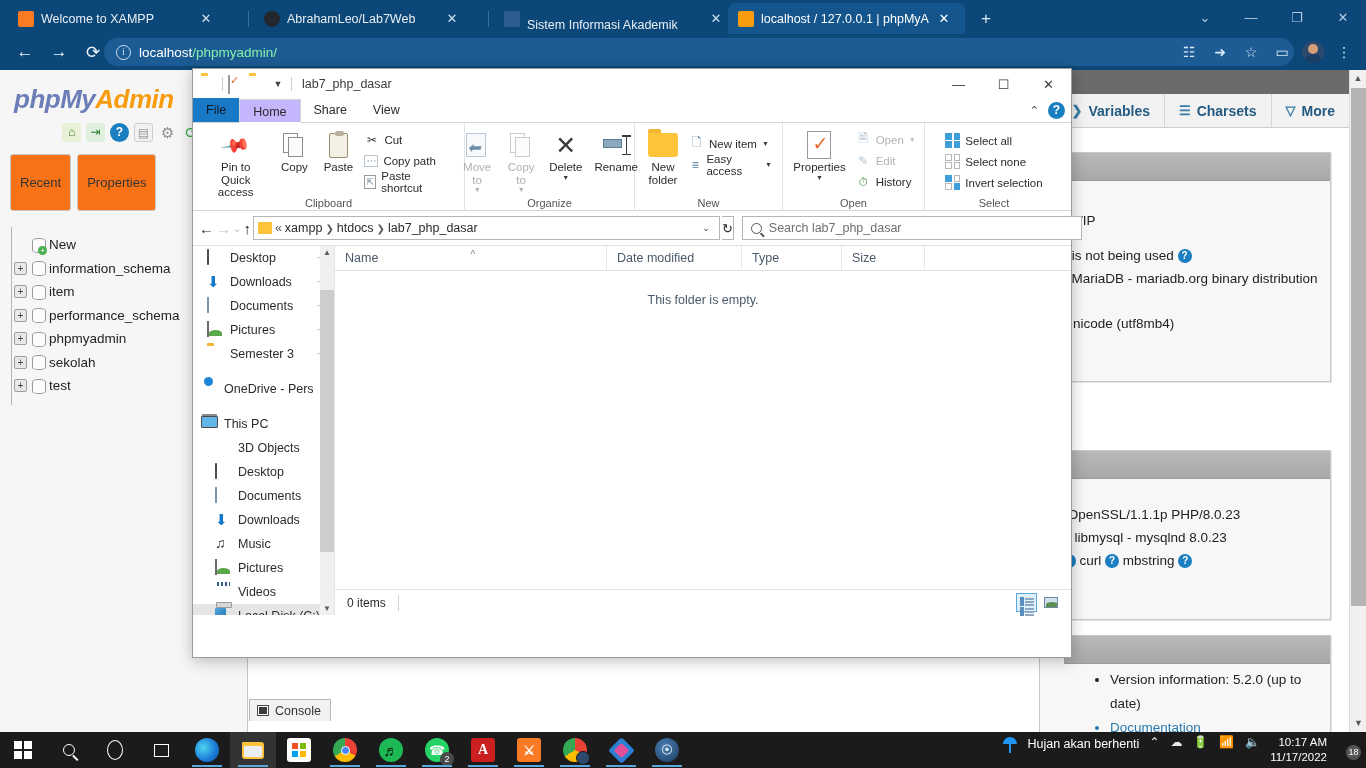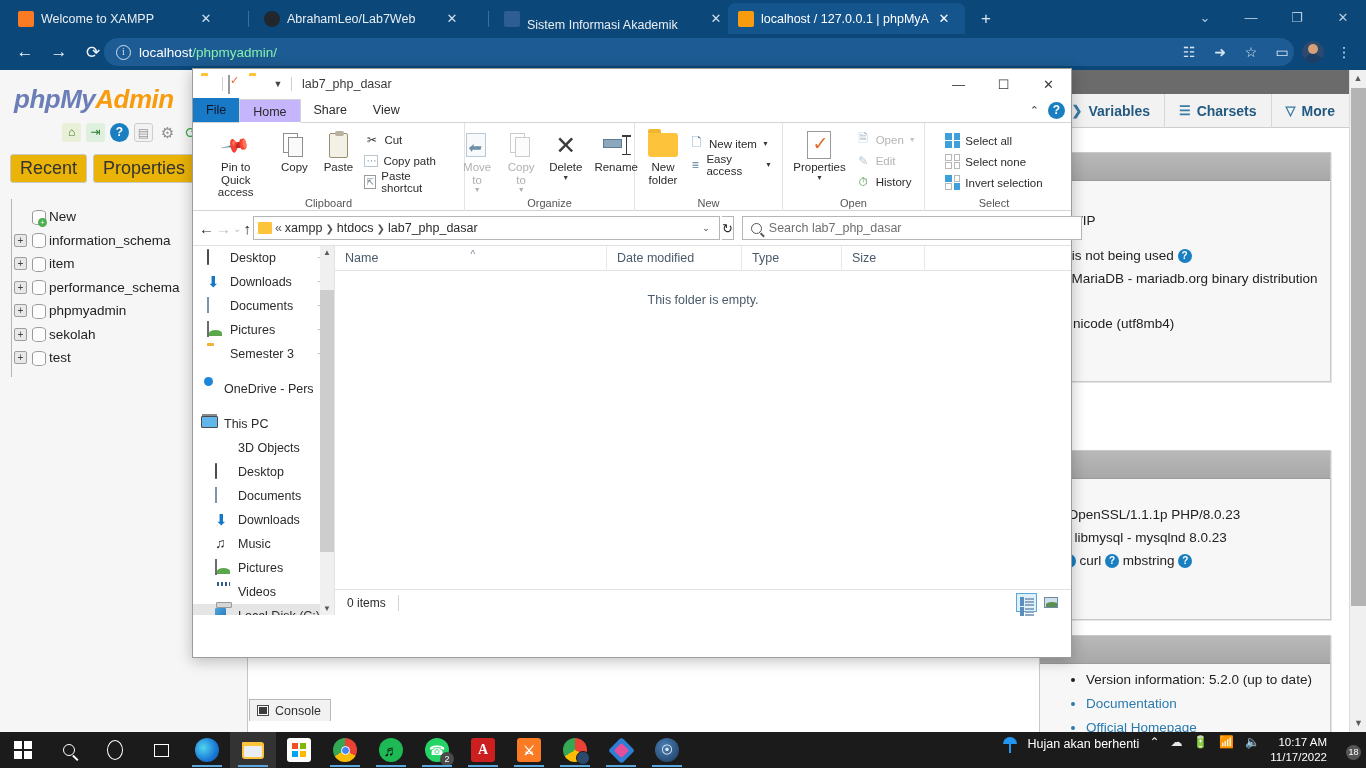--- a/index.html
+++ b/index.html
@@ -63,22 +63,22 @@
   .pma-icons { display:flex; gap:5px; padding:6px 0 8px 62px; }
   .pmicon { width:19px; height:19px; border-radius:3px; position:relative; font-size:12px; line-height:19px; text-align:center; }
   .ic-home { background:#e8f0d8; color:#4a7a22; }
   .ic-exit { background:#dff0df; color:#2e7d32; }
   .ic-help { background:#1a7fc1; color:#fff; border-radius:50%; font-weight:bold; font-size:12px;}
   .ic-doc  { background:#f2f2f2; color:#9a9a9a; border:1px solid #cdcdcd; }
   .ic-gear { color:#8d8d8d; font-size:15px; }
   .ic-refresh { color:#3aa84a; font-size:15px; }
   .pma-tabs { display:flex; gap:6px; padding:4px 0 10px 10px; }
   .pma-tab {
-    border:1px solid #c9c9c9; background:#eab308; border-radius:3px;
-    padding:3px 9px; font-size:18px; color:#333;
+    border:1px solid #c9c9c9; background:#f97316; border-radius:3px;
+    padding:20px 9px; font-size:13px; color:#333;
   }
   .dbtree { padding:12px 0 0 10px; font-size:13.5px; color:#222; position:relative; }
   .dbrow { display:flex; align-items:center; height:23.5px; gap:4px; position:relative; padding-left:4px; }
   .exp { width:13px; height:13px; border:1px solid #9e9e9e; background:#e8e8e8; border-radius:2px;
          font-size:10px; line-height:11px; text-align:center; color:#444; flex:0 0 13px; }
   .exp.blank { border:none; background:transparent; }
   .dbico { width:14px; height:14px; flex:0 0 14px; position:relative; }
   .dbico::before { content:""; position:absolute; left:1px; top:0; width:12px; height:13px;
      border:1px solid #9a9a9a; border-radius:6px/3px; background:#fdfdfd; }
   .dbico.newdb::after { content:"+"; position:absolute; right:-2px; bottom:-3px; width:9px; height:9px;
@@ -390,21 +390,21 @@
             <span>li</span>
             <span class="qmark">?</span>
             <span>curl</span>
             <span class="qmark">?</span>
             <span>mbstring</span>
             <span class="qmark">?</span>
           </div>
         </div>
       </div>
 
-      <div class="panel" style="left:790px; top:565px; width:292px; height:100px;">
+      <div class="panel" style="left:790px; top:565px; width:292px; height:100px;padding-left:24px;">
         <div class="phead"></div>
         <div class="pbody" style="padding-top:4px;">
           <ul class="bullets">
             <li>Version information: 5.2.0 (up to date)</li>
             <li class="pma-link">Documentation</li>
             <li class="pma-link">Official Homepage</li>
           </ul>
         </div>
       </div>
 

